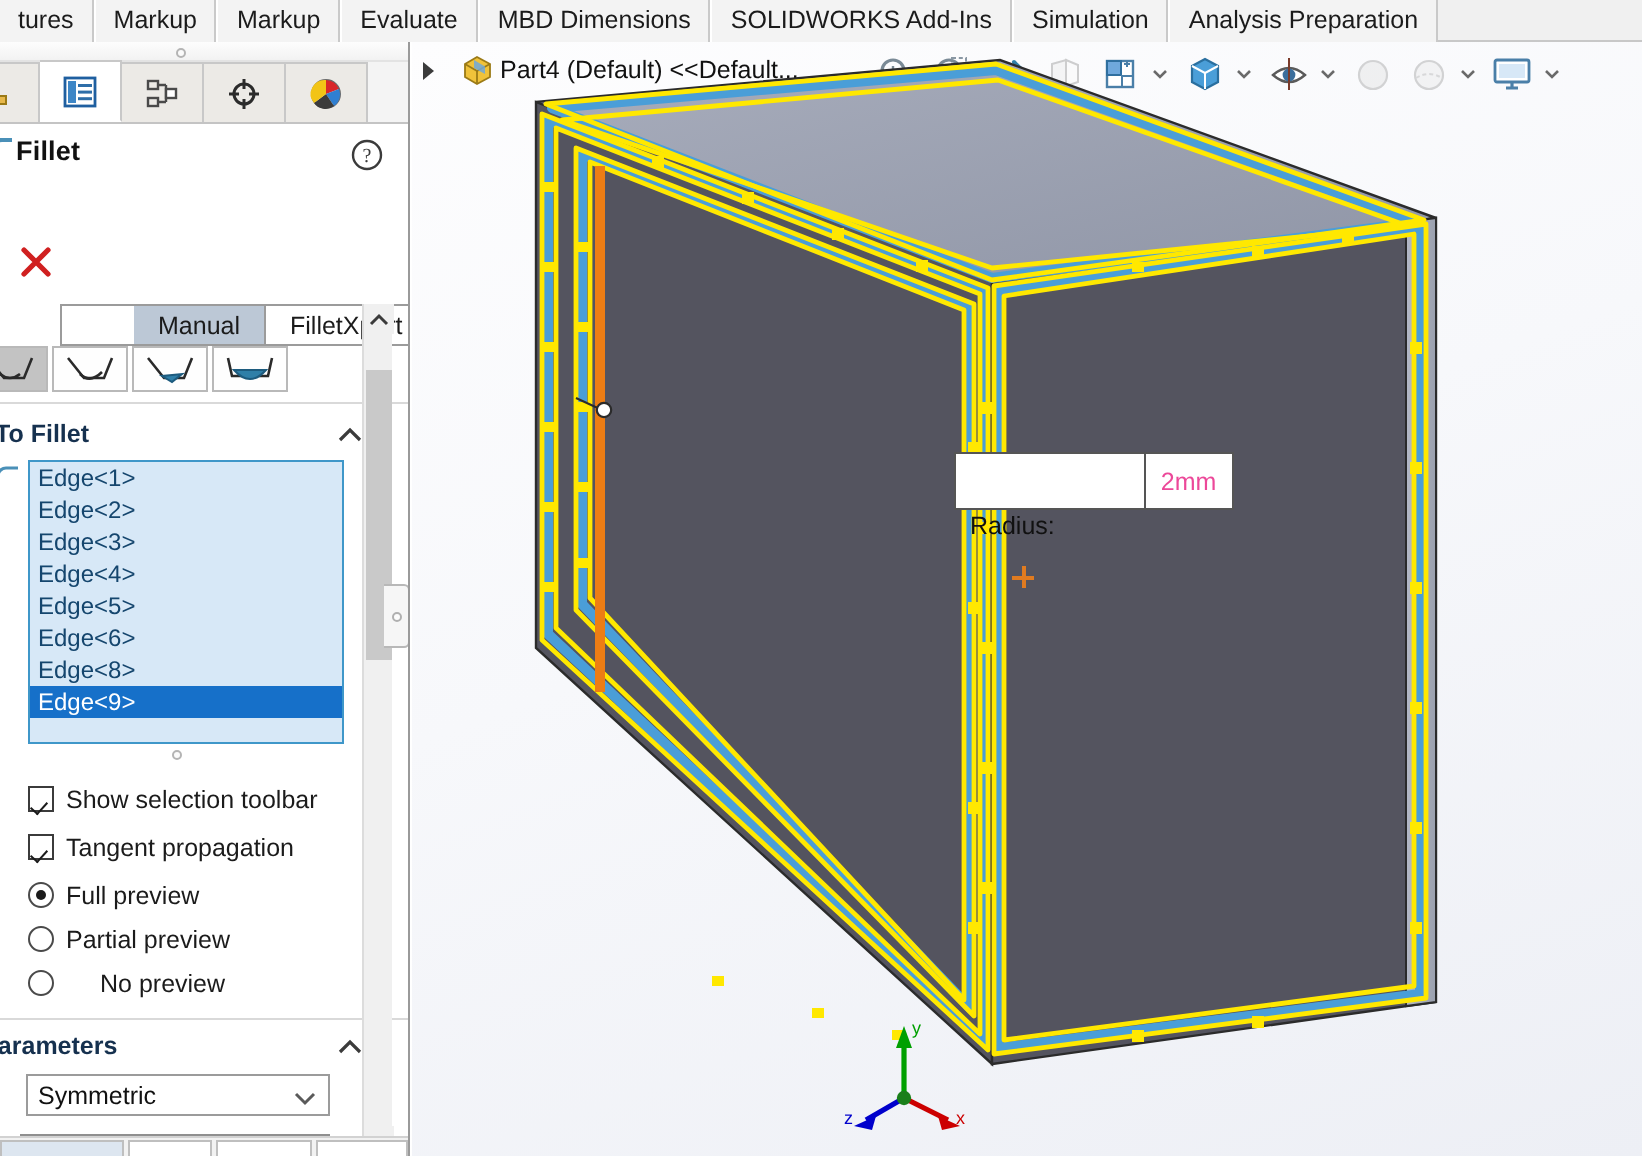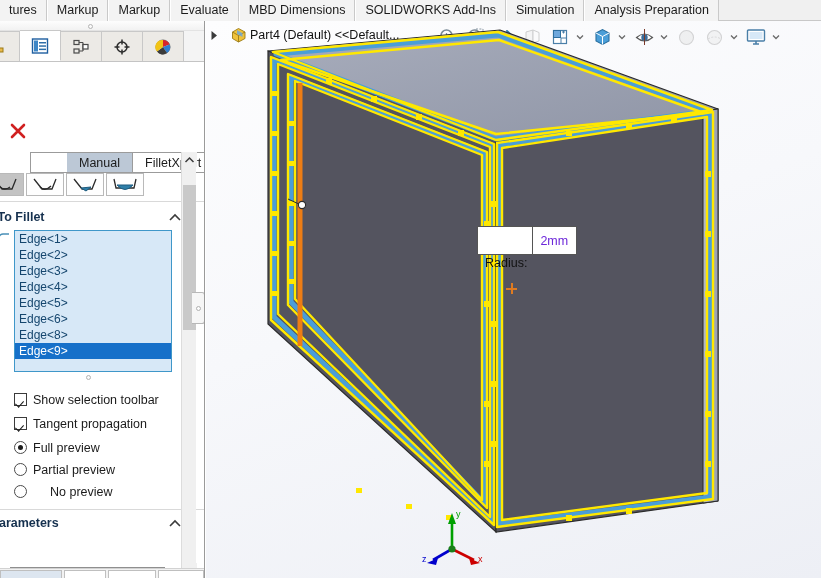--- a/index.html
+++ b/index.html
@@ -285,23 +285,24 @@
     display: flex; align-items: stretch;
     z-index: 30;
     cursor: move;
   }
   #radius-callout .rc-lbl {
     display: flex; align-items: center; padding: 0 5px 0 7px;
     font-size: 12.5px; color: #111; white-space: nowrap; margin-top: 36px;
   }
   #radius-callout .rc-val {
     display: flex; align-items: center; padding: 0 7px;
-    font-size: 12.5px; color: #6d28d9; white-space: nowrap;
+    font-size: 12.5px; color: #ec4899; white-space: nowrap;
     border-left: 1px solid #555;
     min-width: 44px;
+    margin-left: 40px;
   }
 
   
   #plus-marker {
     position: absolute; left: 300px; top: 262px;
     width: 11px; height: 11px; z-index: 25;
   }
   #plus-marker::before, #plus-marker::after {
     content: ""; position: absolute; background: #e07b20;
   }
@@ -395,20 +396,34 @@
             <circle cx="10" cy="10" r="7" fill="#e8e8e8" stroke="#6a6a6a" stroke-width="1"></circle>
             <path d="M10 10 L10 3 A7 7 0 0 1 16.5 7.5 Z" fill="#d8262a"></path>
             <path d="M10 10 L16.5 7.5 A7 7 0 0 1 14 16 Z" fill="#2f7fd1"></path>
             <path d="M10 10 L14 16 A7 7 0 0 1 4 14.5 Z" fill="#3b3b3b"></path>
             <path d="M10 10 L4 14.5 A7 7 0 0 1 10 3 Z" fill="#f2c416"></path>
           </svg>
         </span>
       </div>
     </div>
 
+    <div id="fillet-header">
+      <span id="fillet-icon-wrap">
+        <svg width="18" height="18" viewBox="0 0 18 18">
+          <path d="M3 15 L3 8 A7 7 0 0 1 10 1 L15 1" fill="none" stroke="#4a90b8" stroke-width="2"></path>
+        </svg>
+      </span>
+      <span id="fillet-title">Fillet</span>
+      <span id="help-icon">
+        <svg width="17" height="17" viewBox="0 0 17 17">
+          <circle cx="8.5" cy="8.5" r="7" fill="#ffffff" stroke="#3b3b3b" stroke-width="1.2"></circle>
+          <text x="8.5" y="12.2" font-size="10" text-anchor="middle" fill="#3b3b3b" font-family="Liberation Serif, serif">?</text>
+        </svg>
+      </span>
+    </div>
 
     <div id="oc-row">
       <span id="cancel-btn">
         <svg width="20" height="20" viewBox="0 0 20 20">
           <path d="M4 4 L16 16 M16 4 L4 16" stroke="#d02020" stroke-width="2.6" stroke-linecap="round"></path>
         </svg>
       </span>
     </div>
 
     <div id="mode-row">
@@ -497,20 +512,28 @@
 
     <div class="sect-head" style="top:495px;">
       <span class="lbl">et Parameters</span>
       <span class="chev">
         <svg width="14" height="12" viewBox="0 0 14 12">
             <path d="M2 8 L7 3 L12 8" fill="none" stroke="#3b3b3b" stroke-width="1.6"></path>
           </svg>
       </span>
     </div>
 
+    <div id="sym-select">
+      <span class="val">Symmetric</span>
+      <span class="dd">
+        <svg width="13" height="10" viewBox="0 0 13 10">
+            <path d="M2 3 L6.5 7.5 L11 3" fill="none" stroke="#5a5a5a" stroke-width="1.5"></path>
+          </svg>
+      </span>
+    </div>
 
     <span id="radius-icon">
       <svg width="16" height="16" viewBox="0 0 16 16">
         <path d="M2 14 L2 7 A5 5 0 0 1 7 2 L14 2" fill="none" stroke="#1a7f7f" stroke-width="1.6"></path>
       </svg>
     </span>
 
     <div id="radius-field">
       <span class="val">2.00mm</span>
       <span id="radius-spin">

